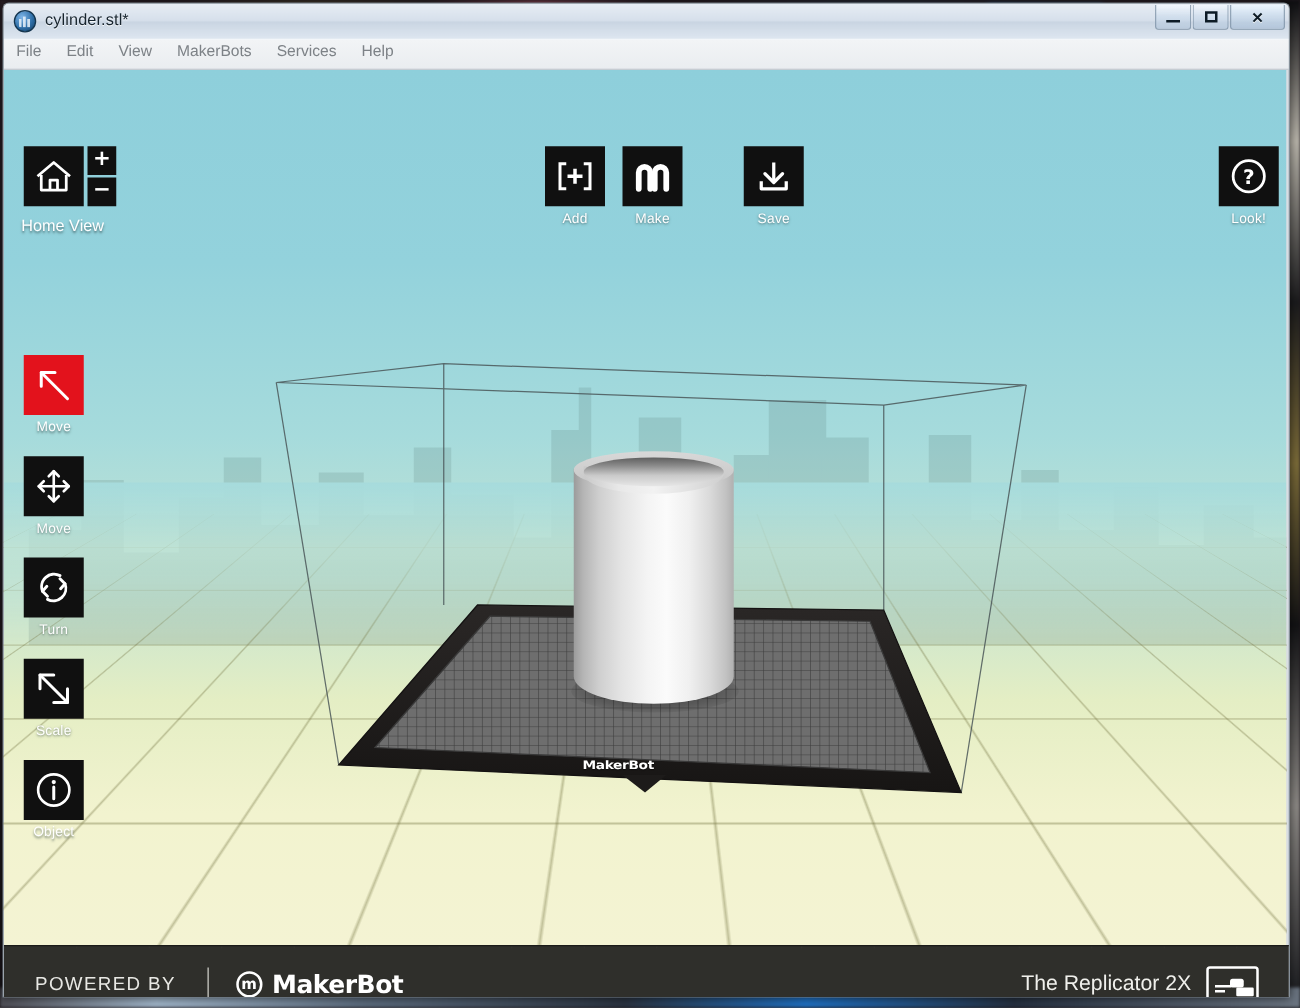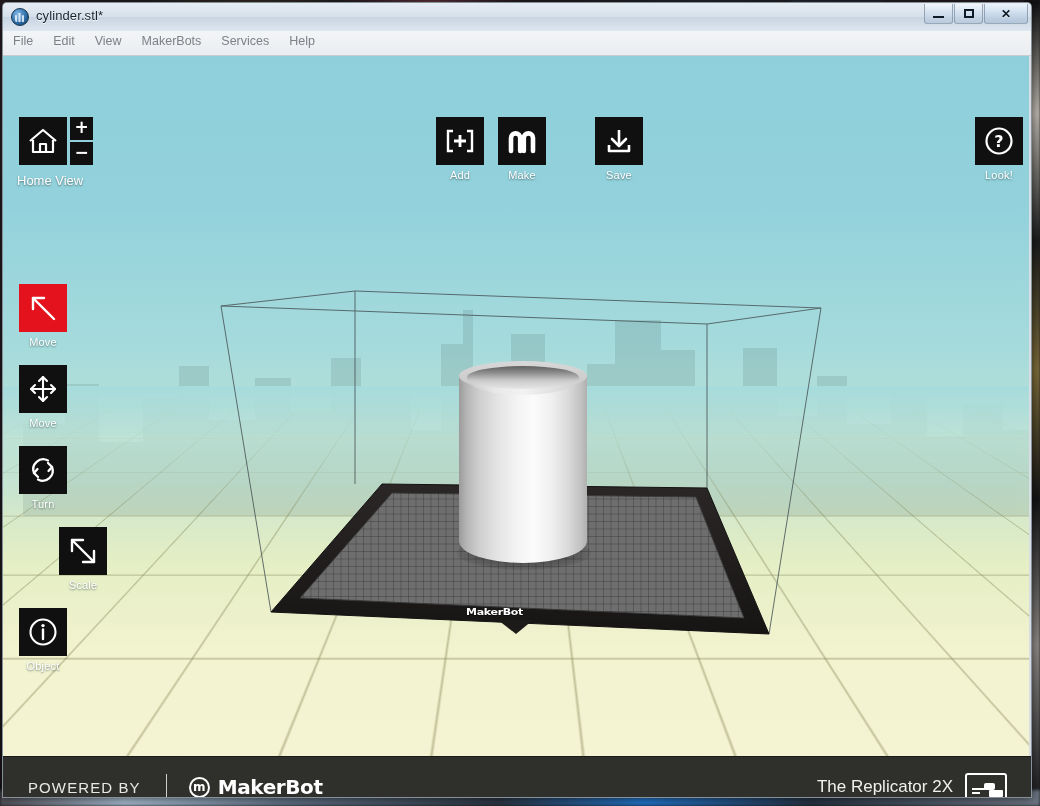--- a/index.html
+++ b/index.html
@@ -591,21 +591,21 @@
         <svg width="32" height="32" viewBox="0 0 32 32">
           <path d="M25 13 A10 10 0 0 1 11 25.5" fill="none" stroke="#fff" stroke-width="2.3" stroke-linecap="round"></path>
           <path d="M7 19 A10 10 0 0 1 21 6.5" fill="none" stroke="#fff" stroke-width="2.3" stroke-linecap="round"></path>
           <path d="M21 9 L25 13 L21.5 17" fill="none" stroke="#fff" stroke-width="2.3" stroke-linejoin="round" stroke-linecap="round"></path>
           <path d="M11 23 L7 19 L10.5 15" fill="none" stroke="#fff" stroke-width="2.3" stroke-linejoin="round" stroke-linecap="round"></path>
         </svg>
       </div>
       <div class="tool-label">Turn</div>
     </div>
 
-    <div class="tool" style="left:16px; top:471px;margin-left:40px;">
+    <div class="tool" style="left:16px; top:471px;">
       <div class="tool-box">
         <svg width="32" height="32" viewBox="0 0 32 32">
           <path d="M5 5 L27 27" stroke="#fff" stroke-width="2.4" stroke-linecap="round"></path>
           <path d="M5 5 L5 16 M5 5 L16 5" stroke="#fff" stroke-width="2.4" stroke-linecap="round"></path>
           <path d="M27 27 L16 27 M27 27 L27 16" stroke="#fff" stroke-width="2.4" stroke-linecap="round"></path>
         </svg>
       </div>
       <div class="tool-label">Scale</div>
     </div>
 

